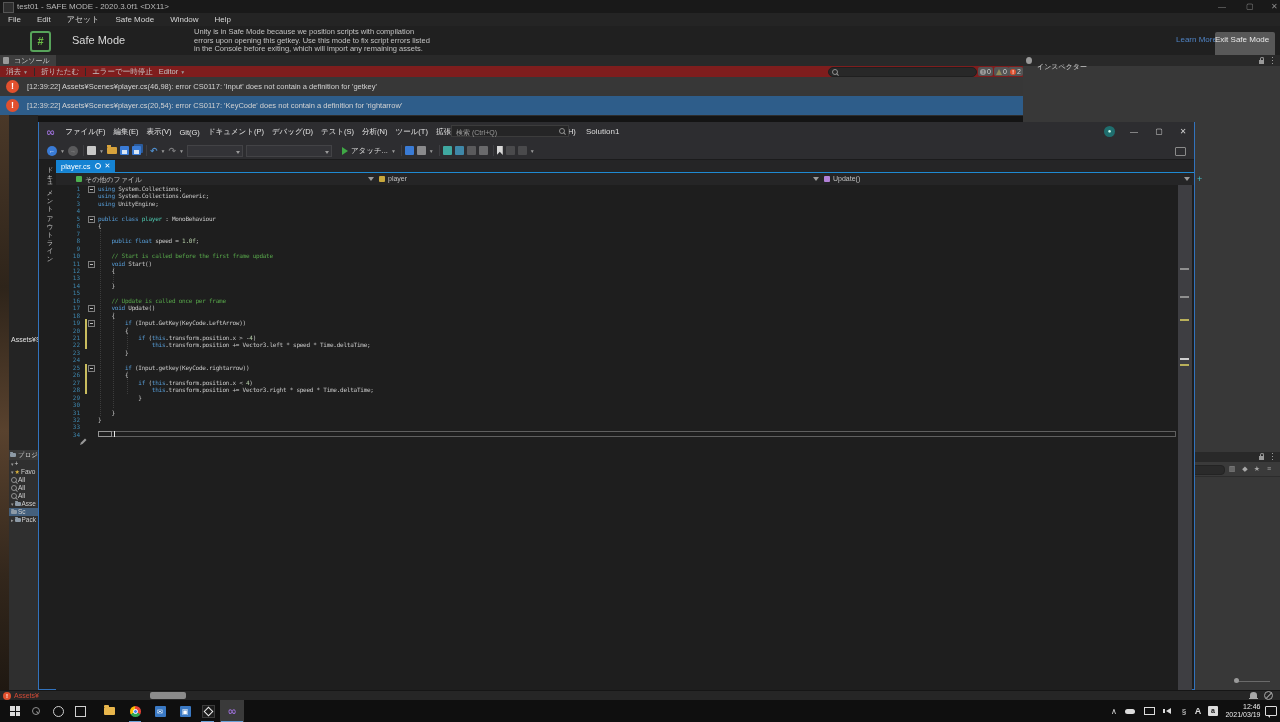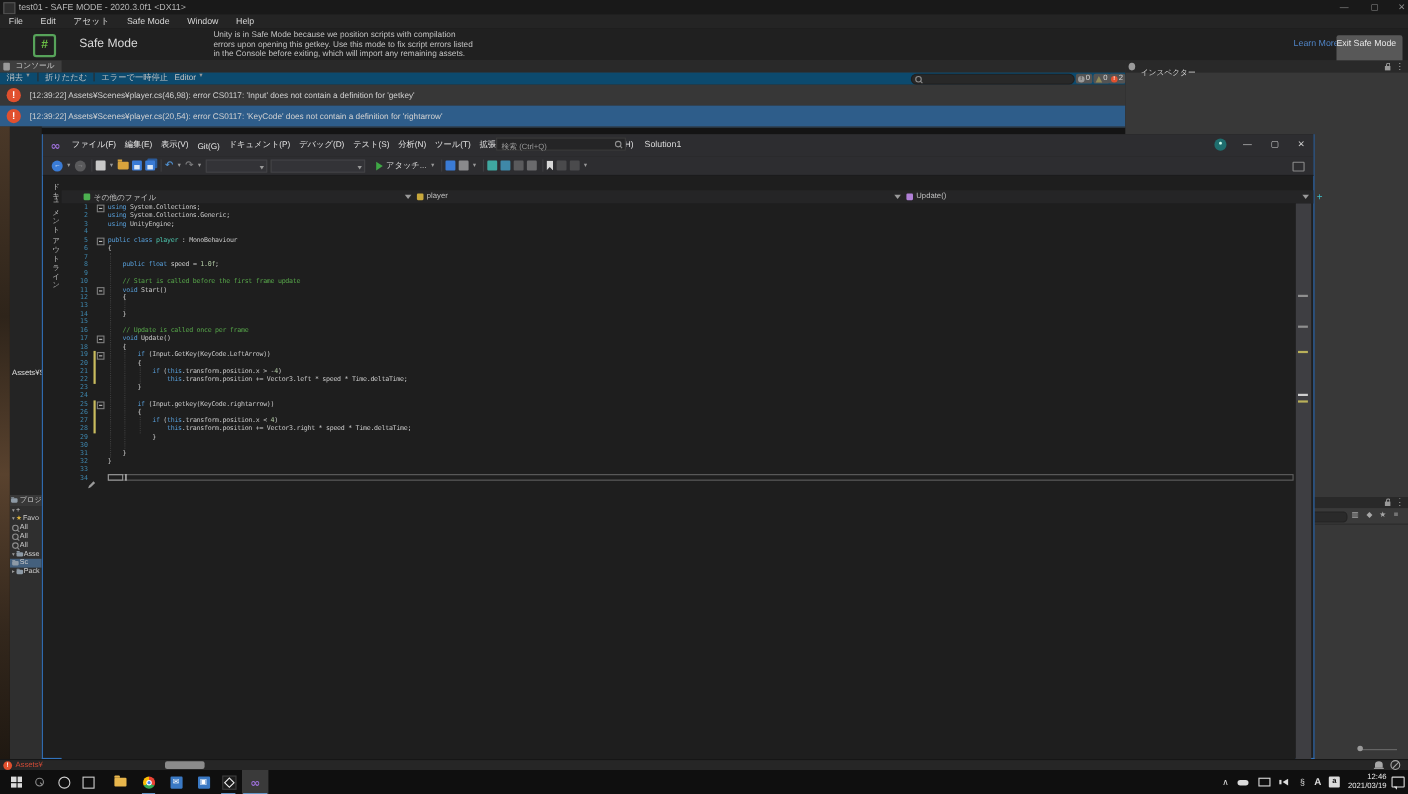--- a/index.html
+++ b/index.html
@@ -18,21 +18,21 @@
   #sm-icon{left:30px;top:5px;width:17px;height:17px;border:2px solid #57a35a;border-radius:3px;color:#6abe45;font-size:11px;font-weight:bold;text-align:center;line-height:17px;}
   #sm-label{left:72px;top:8px;font-size:11px;color:#d9d9d9;}
   #sm-msg{left:194px;top:2px;font-size:7.5px;color:#c2c2c2;line-height:8.5px;}
   #sm-learn{left:1176px;top:9px;font-size:8px;color:#4f83c4;}
   #sm-exit{left:1215px;top:6px;width:60px;height:31px;background:#585858;border-radius:2px;color:#e8e8e8;font-size:8px;text-align:left;line-height:15px;}
   
   #u-console{left:0;top:55px;width:1023px;height:60px;background:#3c3c3c;}
   #c-tabs{left:0;top:0;width:1023px;height:11px;background:#292929;}
   #c-tab{left:0;top:0;height:11px;background:#3e3e3e;color:#cfcfcf;font-size:7px;line-height:11px;padding:0 6px 0 14px;}
   .docicon{left:3px;top:2px;width:6px;height:7px;background:#9a9a9a;border-radius:1px;}
-  #c-bar{left:0;top:11px;width:1023px;height:11px;background:#0c4a6e;border-bottom:1px solid #282828;display:flex;align-items:flex-start;color:#c3c3c3;font-size:7.5px;}
+  #c-bar{left:0;top:11px;width:1023px;height:11px;background:#7f1d1d;border-bottom:1px solid #282828;display:flex;align-items:center;color:#c3c3c3;font-size:7.5px;}
   #c-bar .it{margin-left:6px;}
   .sep{width:1px;height:8px;background:#2a2a2a;margin-left:6px;}
   .caret{font-size:5px;color:#9a9a9a;margin-left:2px;}
   #c-search{left:828px;top:1px;width:147px;height:8px;background:#282828;border:1px solid #1f1f1f;border-radius:5px;}
   .mag{width:4px;height:4px;border:1px solid #8f8f8f;border-radius:50%;position:absolute;}
   .mag:after{content:"";position:absolute;width:3px;height:1px;background:#8f8f8f;transform:rotate(45deg);left:3px;top:4px;}
   .badge{top:1px;height:9px;background:#545454;border-radius:2px;display:flex;align-items:center;padding:0 2px;font-size:7px;color:#d6d6d6;}
   .dot-info{width:6px;height:6px;border-radius:50%;background:#9a9a9a;color:#3c3c3c;font-size:5px;line-height:6px;text-align:center;font-weight:bold;margin-right:1px;}
   .tri-warn{width:0;height:0;border-left:3.5px solid transparent;border-right:3.5px solid transparent;border-bottom:6px solid #8f8a5a;margin-right:1px;}
   .dot-err{width:6px;height:6px;border-radius:50%;background:#e1502e;color:#fff;font-size:5px;line-height:6px;text-align:center;font-weight:bold;margin-right:1px;}
@@ -370,20 +370,27 @@
     <span class="tsep"></span>
     <span class="ti flagbm"></span>
     <span class="ti sqicon" style="background:#4a4a4c"></span>
     <span class="ti sqicon" style="background:#4a4a4c"></span>
       <span class="ti caret2">▼</span>
   </div>
   <div id="vs-feedback" class="a"></div>
 
   <div id="vs-sidetab" class="a txt">ドキュメント アウトライン</div>
 
+  <div id="vs-tabrow" class="a">
+    <div id="vs-tab" class="a">
+      <span>player.cs</span>
+      <span class="dot"></span>
+      <span class="x">✕</span>
+    </div>
+  </div>
 
   <div id="vs-crumb" class="a">
     <span class="ci" style="left:20px;background:#4cb050"></span>
     <span class="a txt" style="left:29px;top:2px">その他のファイル</span>
     <span class="cdown" style="left:312px"></span>
     <span class="ci" style="left:323px;background:#c8a83c"></span>
     <span class="a txt" style="left:332px;top:2px">player</span>
     <span class="cdown" style="left:757px"></span>
     <span class="ci" style="left:768px;background:#b180d7"></span>
     <span class="a txt" style="left:777px;top:2px">Update()</span>

